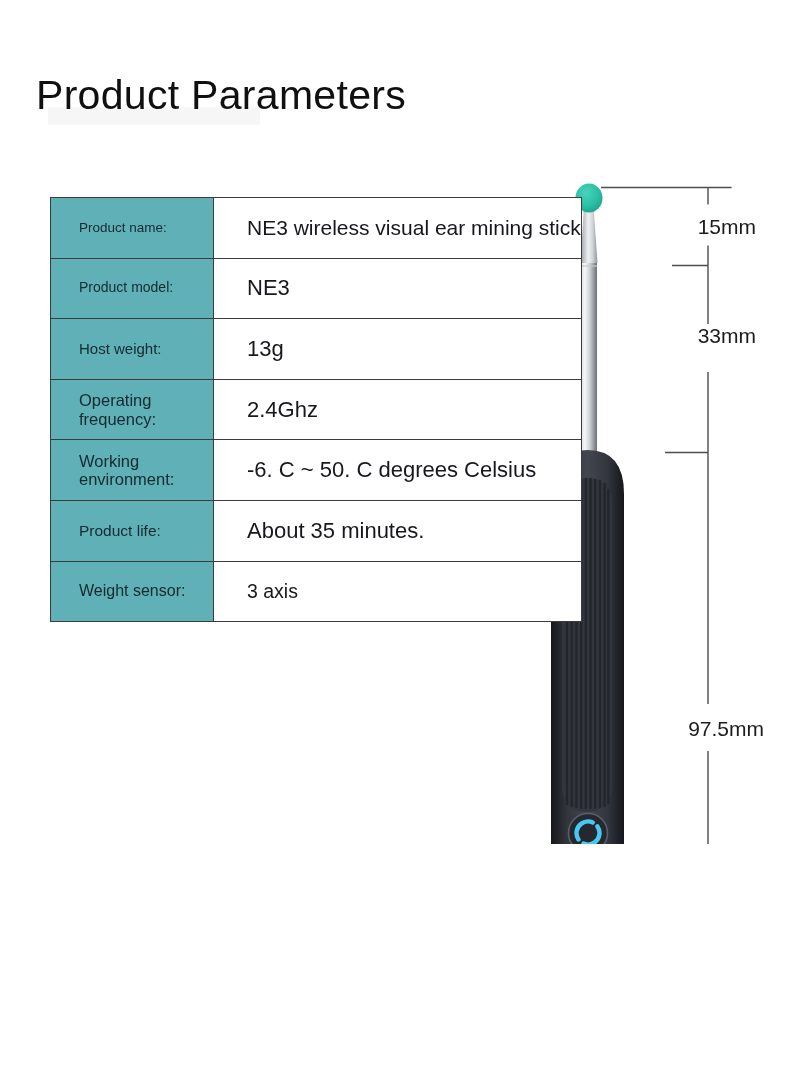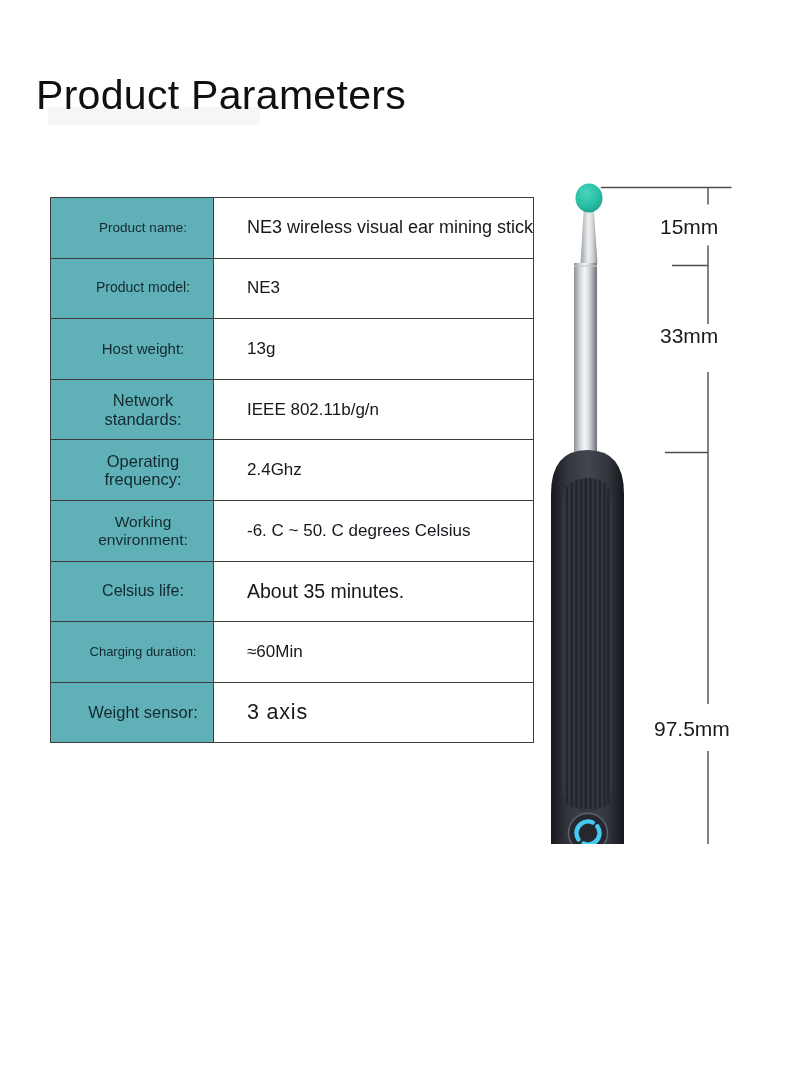--- a/index.html
+++ b/index.html
@@ -17,46 +17,46 @@
 
   
   table.spec{
     position:absolute;left:50px;top:197px;border-collapse:collapse;table-layout:fixed;
   }
   table.spec td{
     border:1px solid #3c3c3c;height:60.6px;box-sizing:border-box;vertical-align:middle;
   }
   td.cell-label{
     width:163px;background:#5fb1b7;color:#142930;
-    padding:0 6px 0 28px;font-size:16.5px;line-height:1.13;text-align:center;
+    padding:0 6px 0 28px;font-size:16.5px;line-height:1.13;
   }
   td.cell-value{
     width:258px;background:#ffffff;color:#17171d;
-    padding:0 0 0 33px;font-size:17px;white-space:nowrap;overflow:visible;
+    padding:0 0 0 33px;font-size:22px;white-space:nowrap;overflow:visible;
   }
   tr:nth-child(1) .cell-label{font-size:13.5px}
-  tr:nth-child(1) .cell-value{font-size:18px}
+  tr:nth-child(1) .cell-value{font-size:21px}
   tr:nth-child(2) .cell-label{font-size:14px}
   tr:nth-child(3) .cell-label{font-size:15px}
   tr:nth-child(6) .cell-label{font-size:15.5px}
   tr:nth-child(7) .cell-label{font-size:16px}
   tr:nth-child(7) .cell-value{font-size:19.5px}
   tr:nth-child(8) .cell-label{font-size:13px}
   tr:nth-child(9) .cell-label{font-size:16.5px}
   tr:nth-child(9) .cell-value{font-size:21.5px;letter-spacing:.8px}
   tr:nth-child(11) .cell-label{font-size:14.5px}
   tr:nth-child(12) .cell-label{font-size:14.5px}
   tr:nth-child(13) .cell-label{font-size:16px}
   tr:nth-child(13) .cell-value{font-size:23px;font-weight:400}
 
   
   .device-svg{position:absolute;left:0;top:0;}
 
   .dim{
-    position:absolute;font-size:21px;color:#1c1c1c;text-align:left;
+    position:absolute;font-size:21px;color:#1c1c1c;text-align:right;
     background:#fff;line-height:1.1;
   }
   .dim-15{left:660px;top:215px;width:96px;}
   .dim-33{left:660px;top:324px;width:96px;}
   .dim-97{left:654px;top:717px;width:110px;}
   .dim-13{left:540px;top:1033px;width:96px;}
 </style>
 </head>
 <body>
 
@@ -152,38 +152,30 @@
       </tr>
       <tr>
         <td class="cell-label">Product model:</td>
         <td class="cell-value">NE3</td>
       </tr>
       <tr>
         <td class="cell-label">Host weight:</td>
         <td class="cell-value">13g</td>
       </tr>
       <tr>
-        <td class="cell-label">Network standards:</td>
-        <td class="cell-value">IEEE 802.11b/g/n</td>
-      </tr>
-      <tr>
         <td class="cell-label">Operating frequency:</td>
         <td class="cell-value">2.4Ghz</td>
       </tr>
       <tr>
         <td class="cell-label">Working environment:</td>
         <td class="cell-value">-6. C ~ 50. C degrees Celsius</td>
       </tr>
       <tr>
-        <td class="cell-label">Celsius life:</td>
+        <td class="cell-label">Product life:</td>
         <td class="cell-value">About 35 minutes.</td>
-      </tr>
-      <tr>
-        <td class="cell-label">Charging duration:</td>
-        <td class="cell-value">≈60Min</td>
       </tr>
       <tr>
         <td class="cell-label">Weight sensor:</td>
         <td class="cell-value">3 axis</td>
       </tr>
     </tbody>
   </table>
 
   <span class="dim dim-15">15mm</span>
   <span class="dim dim-33">33mm</span>

